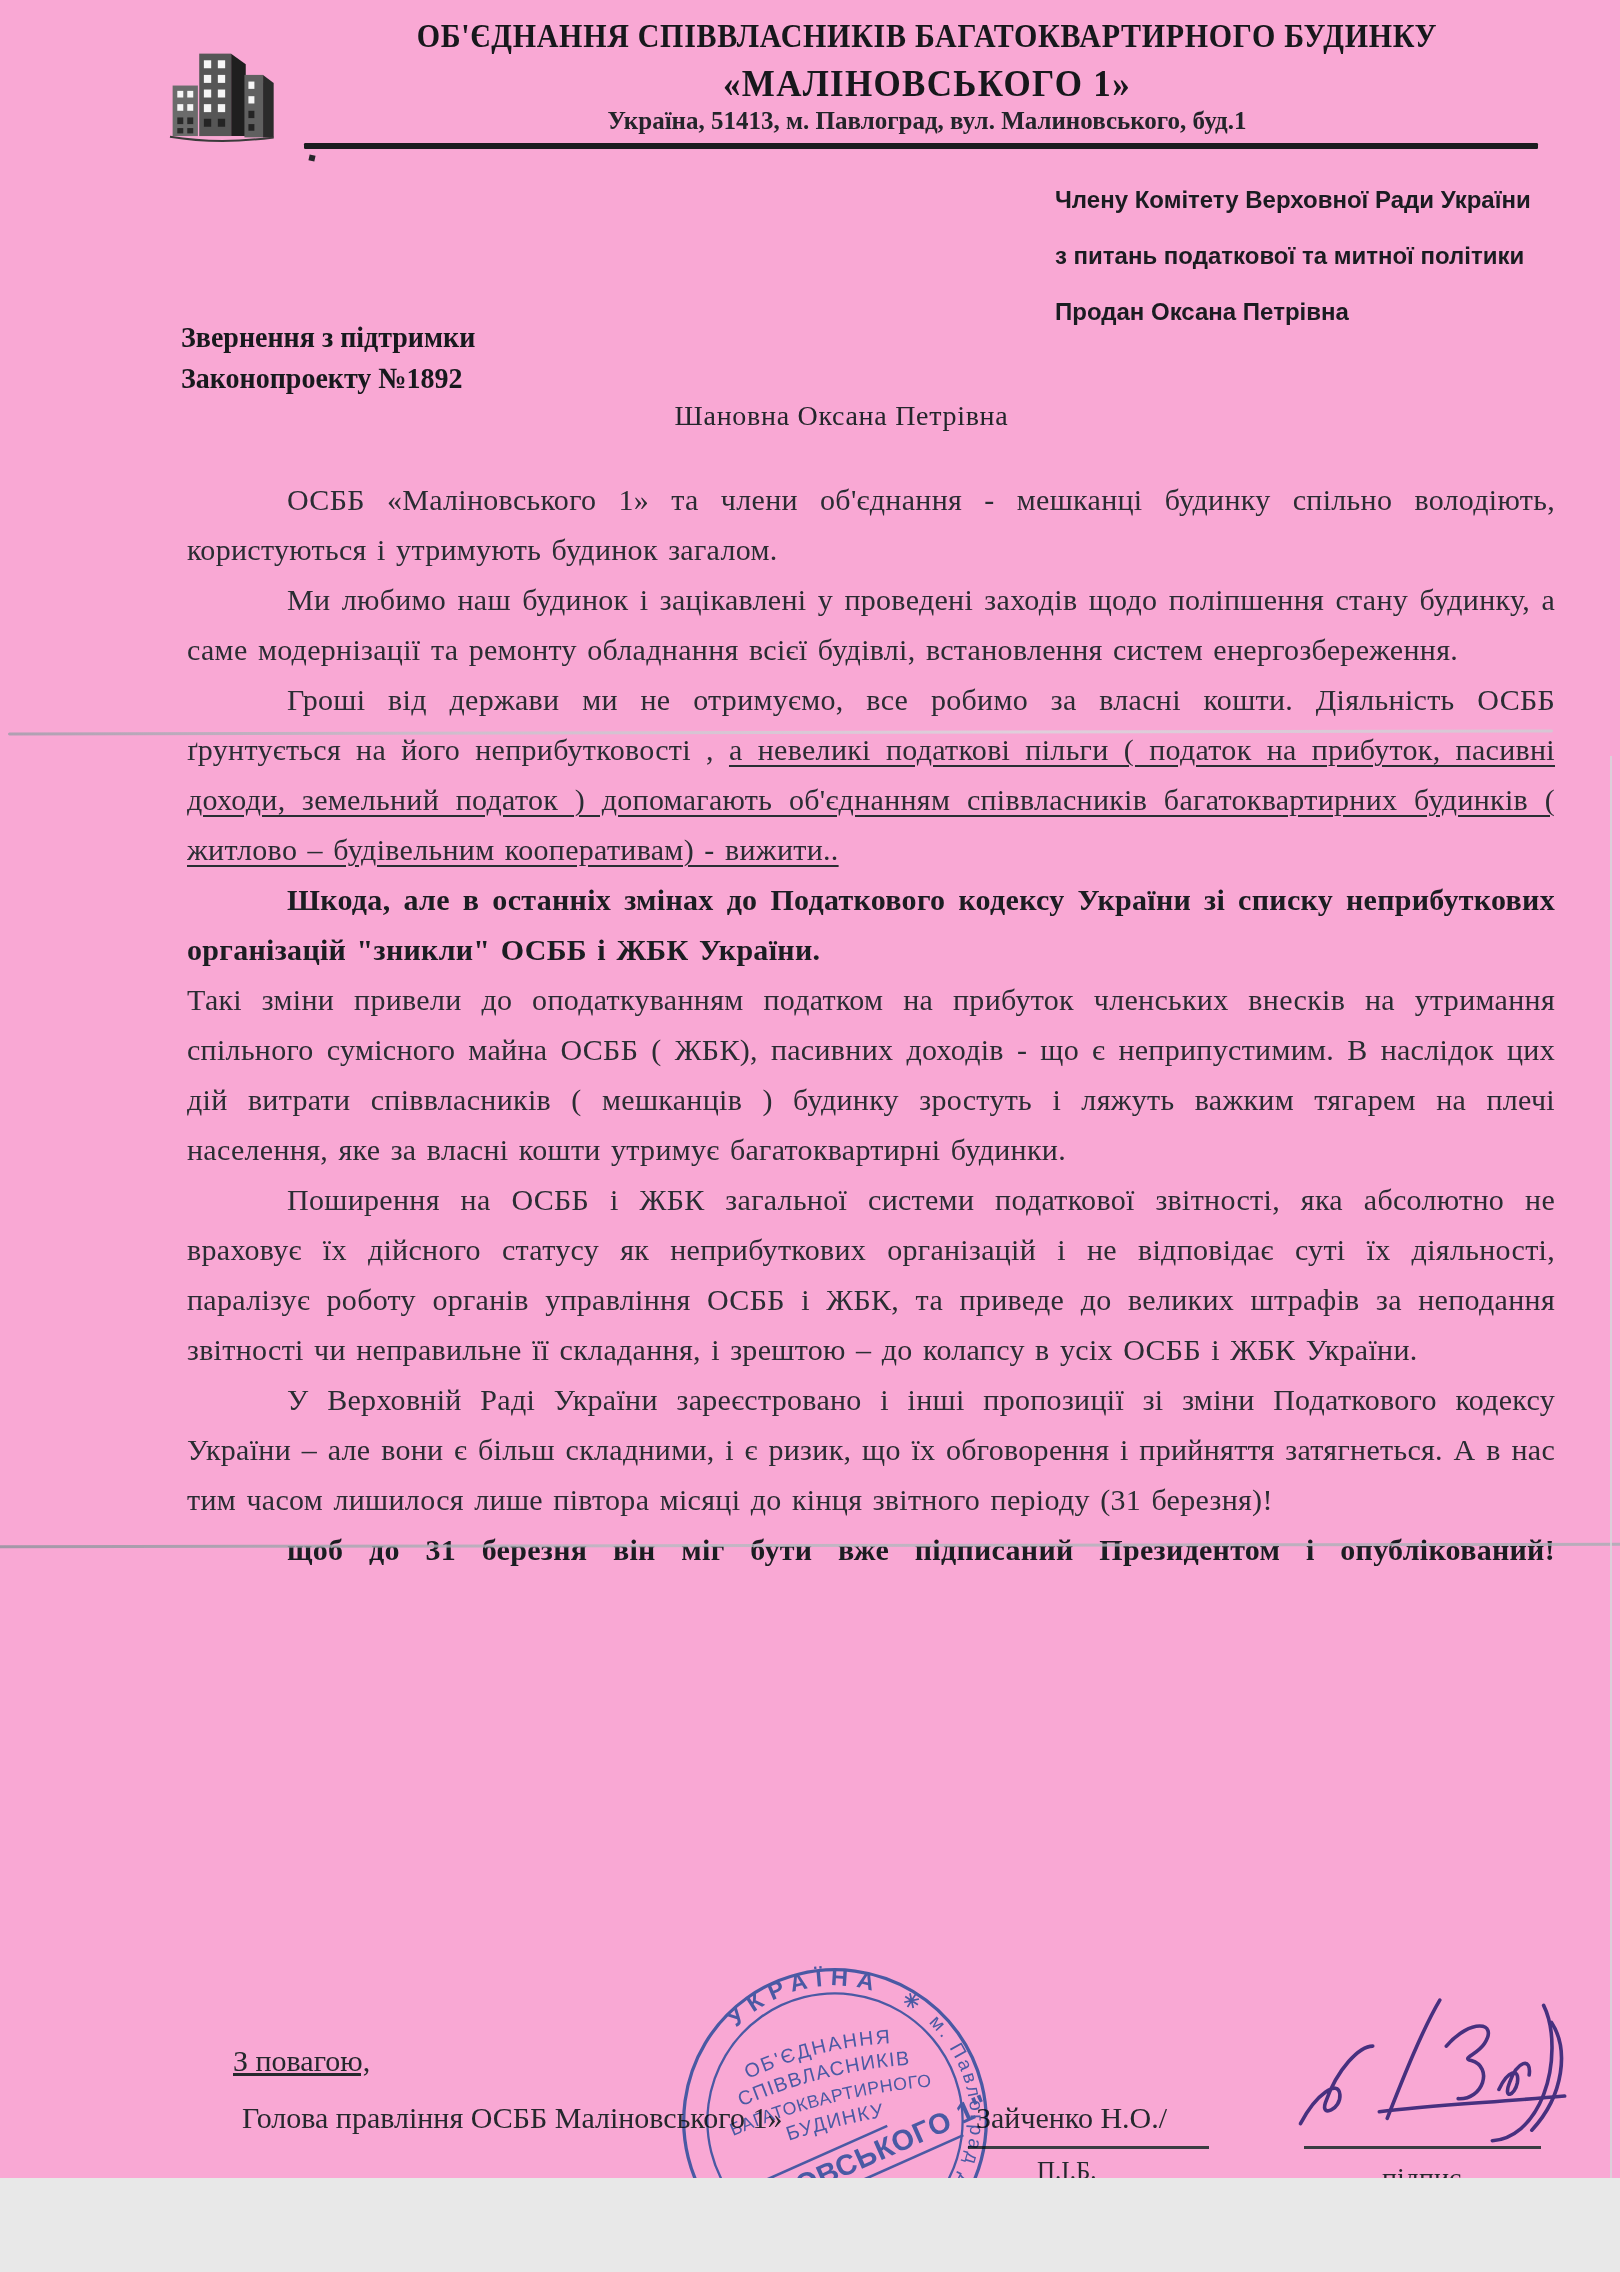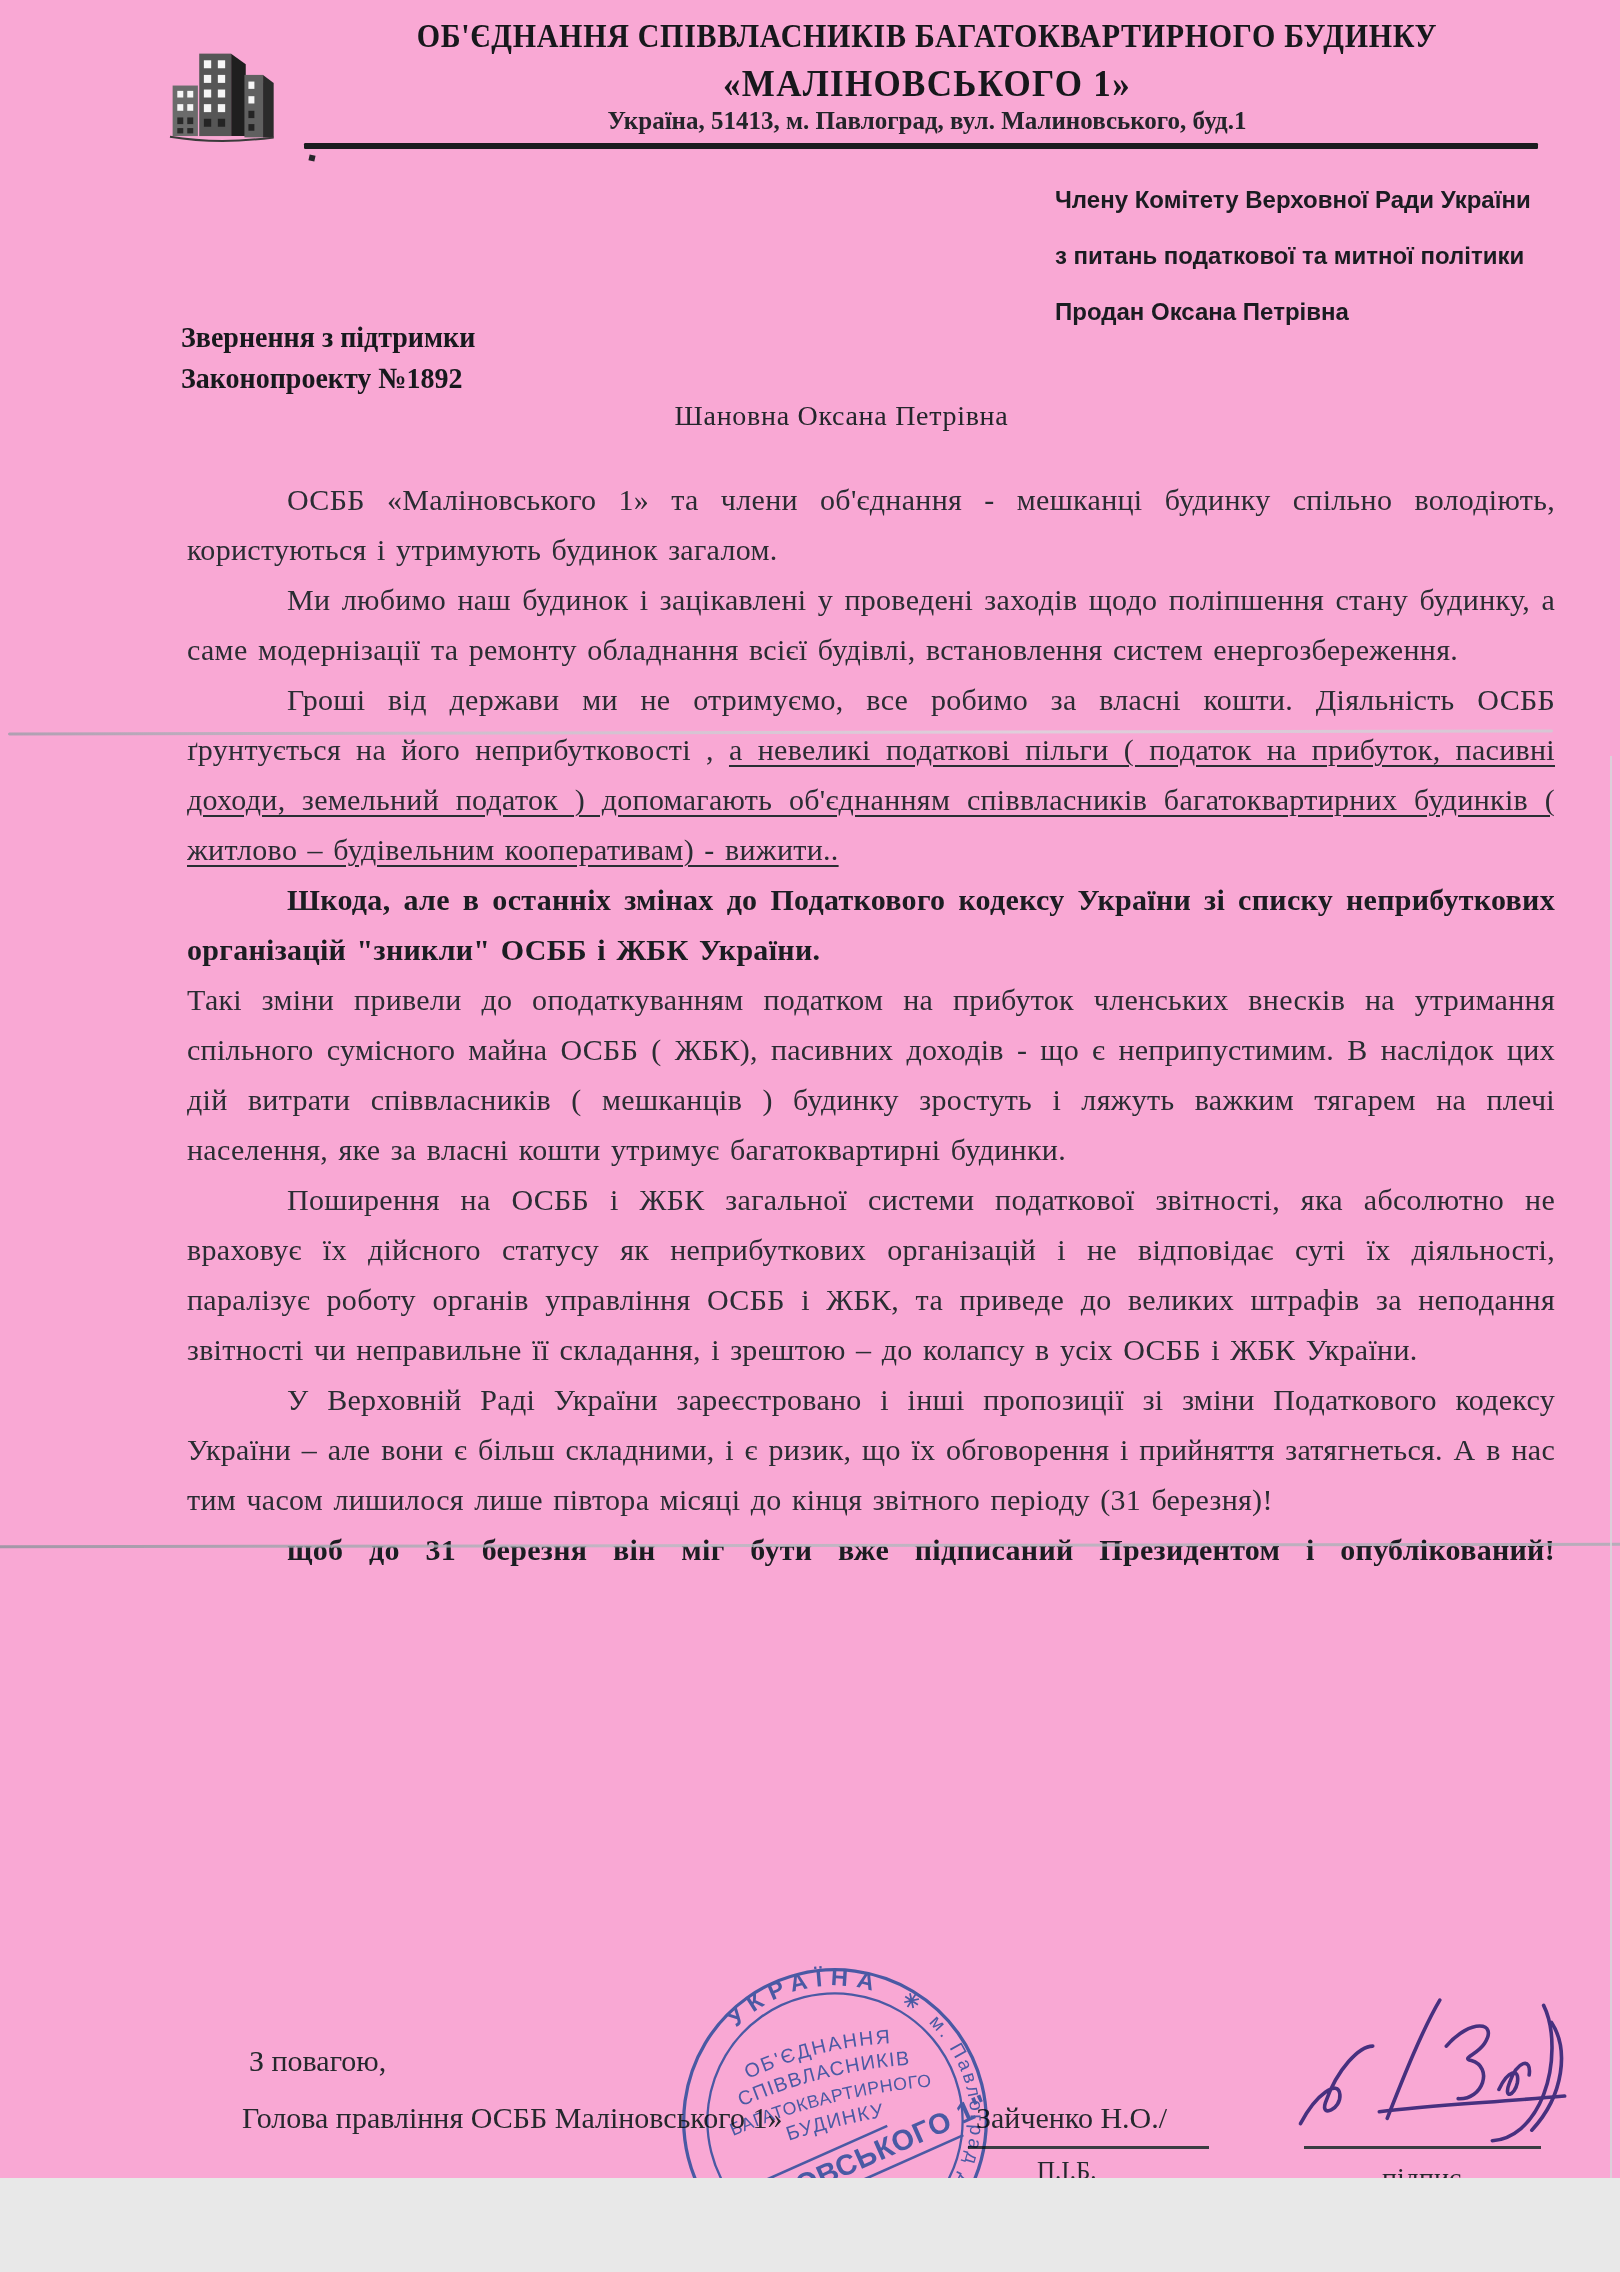--- a/index.html
+++ b/index.html
@@ -48,21 +48,21 @@
     font-size:30px;line-height:50px;text-align:justify;
     letter-spacing:0.3px;word-spacing:2.6px;color:#2a2d33;
   }
   .body p{margin:0;text-indent:100px;}
   .body .b{font-weight:700;color:#1b1d22;}
   .body .u{text-decoration:underline;text-decoration-thickness:2px;text-underline-offset:5.3px;}
   .force-just{text-align:justify;text-align-last:justify;}
   .wide{word-spacing:6px;}
   
   .sig-area{position:absolute;left:187px;top:2033px;width:1414px;height:237px;font-size:30px;color:#25282d;}
-  .sig-closing{position:absolute;left:62px;top:10.5px;}
+  .sig-closing{position:absolute;left:46px;top:10.5px;text-decoration:underline;}
   .sig-title{position:absolute;left:55px;top:68px;white-space:nowrap;}
   .sig-name{position:absolute;left:789px;top:68px;white-space:nowrap;}
   .sig-name-line{position:absolute;left:781px;top:113px;width:241px;height:2.6px;background:#3a3d42;}
   .sig-label-name{position:absolute;left:850px;top:124px;font-size:25px;}
   .sig-sign-line{position:absolute;left:1117px;top:113px;width:237px;height:2.6px;background:#3a3d42;}
   .sig-label-sign{position:absolute;left:1195px;top:129px;font-size:28px;}
   .sig-seal{position:absolute;left:-6.6px;top:157px;font-family:"Liberation Sans",sans-serif;font-weight:700;font-size:16px;color:#1c1e22;}
   
   .stamp{position:absolute;left:664px;top:1950px;width:342px;height:342px;
          transform:rotate(-14deg);opacity:.92;mix-blend-mode:multiply;}

